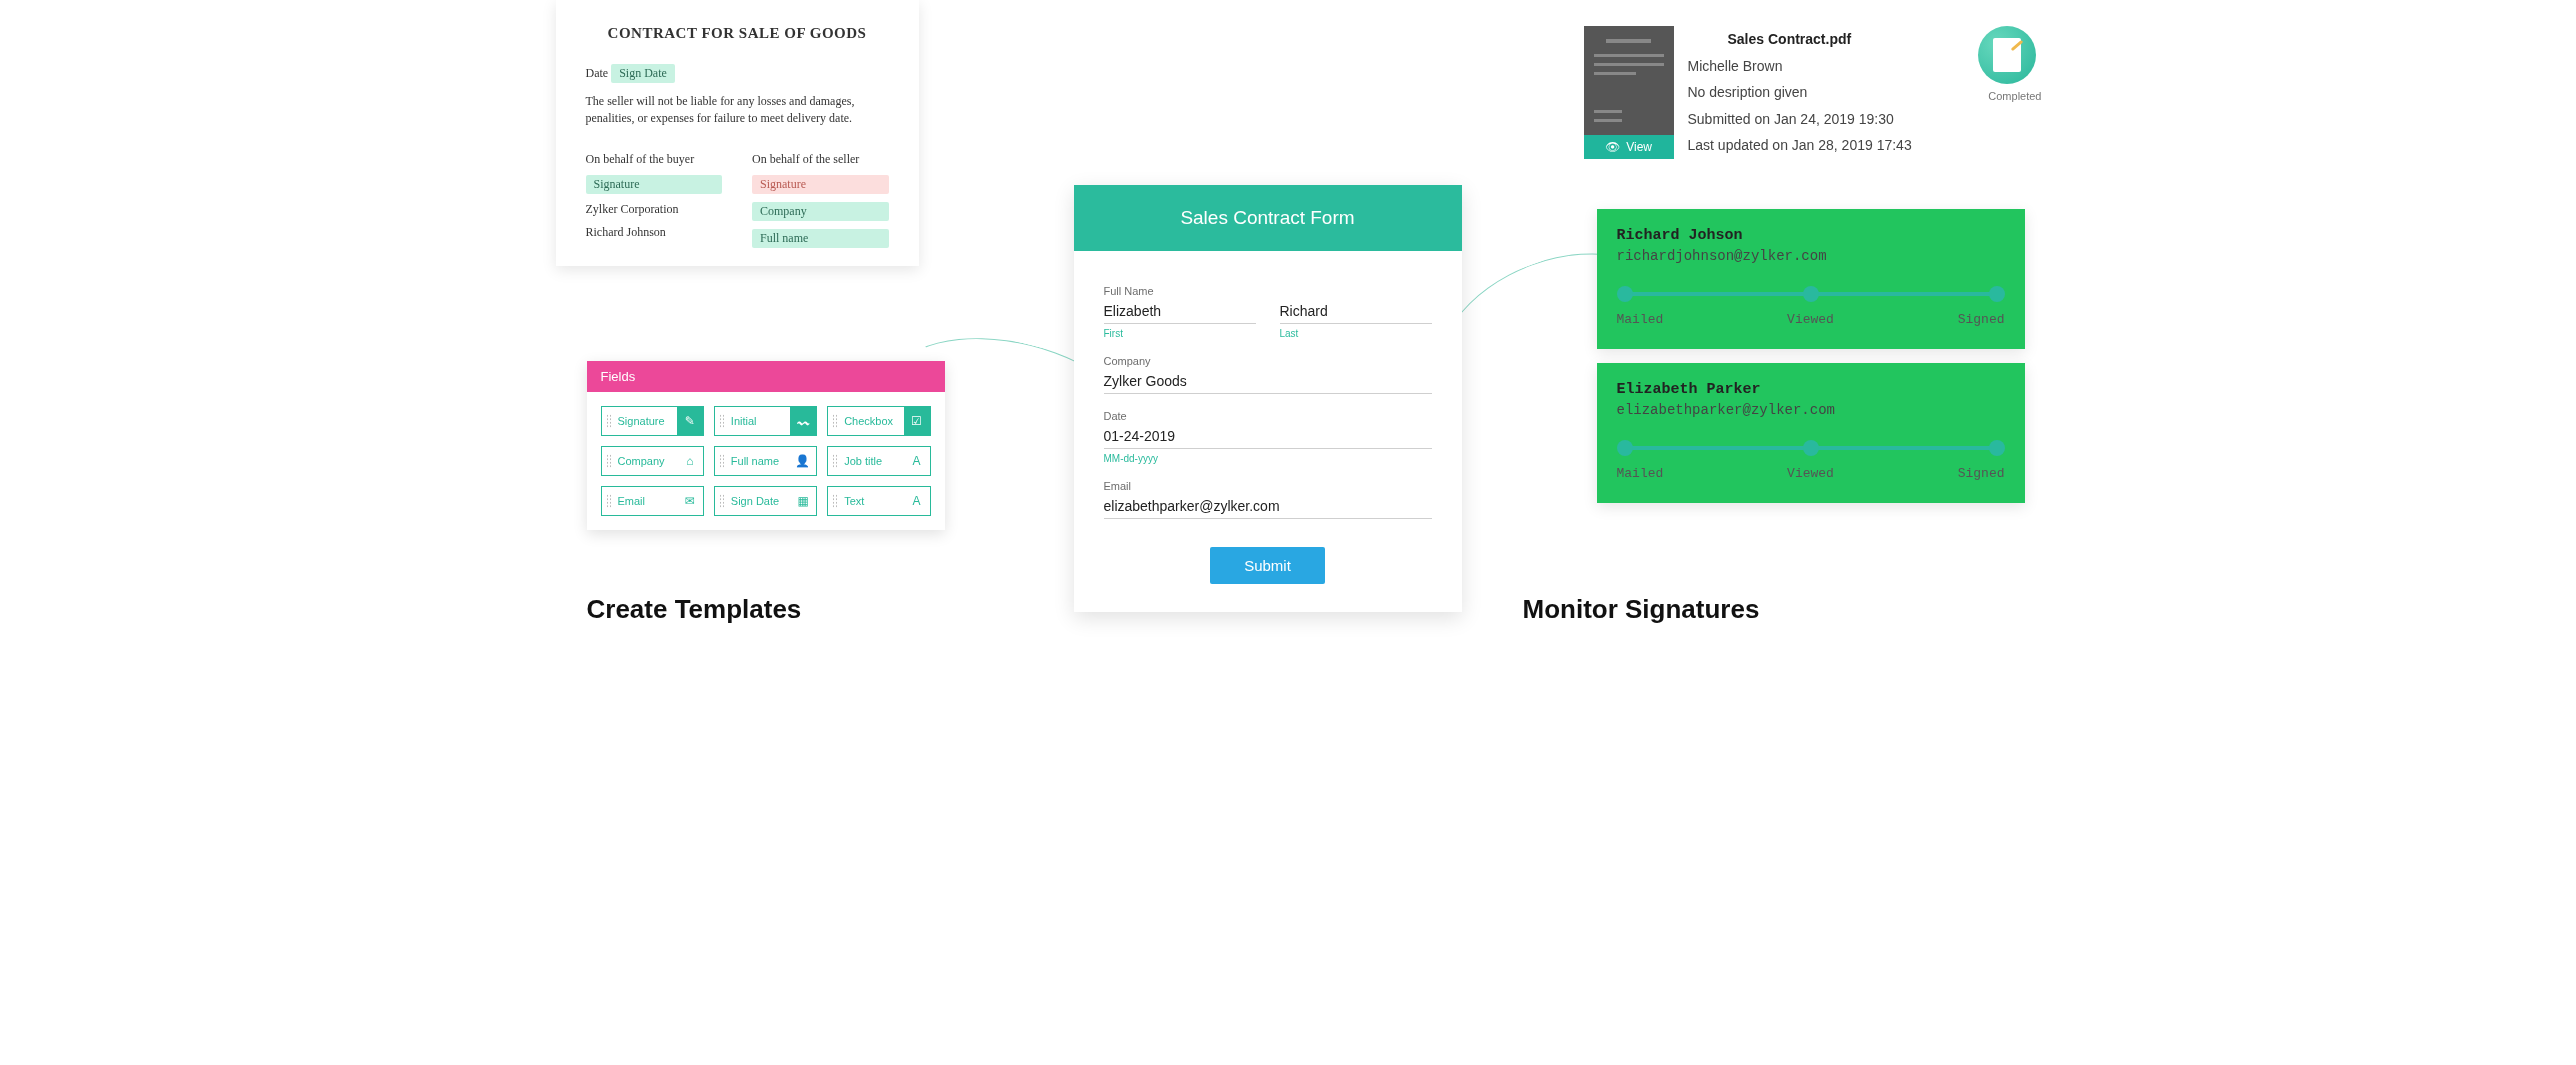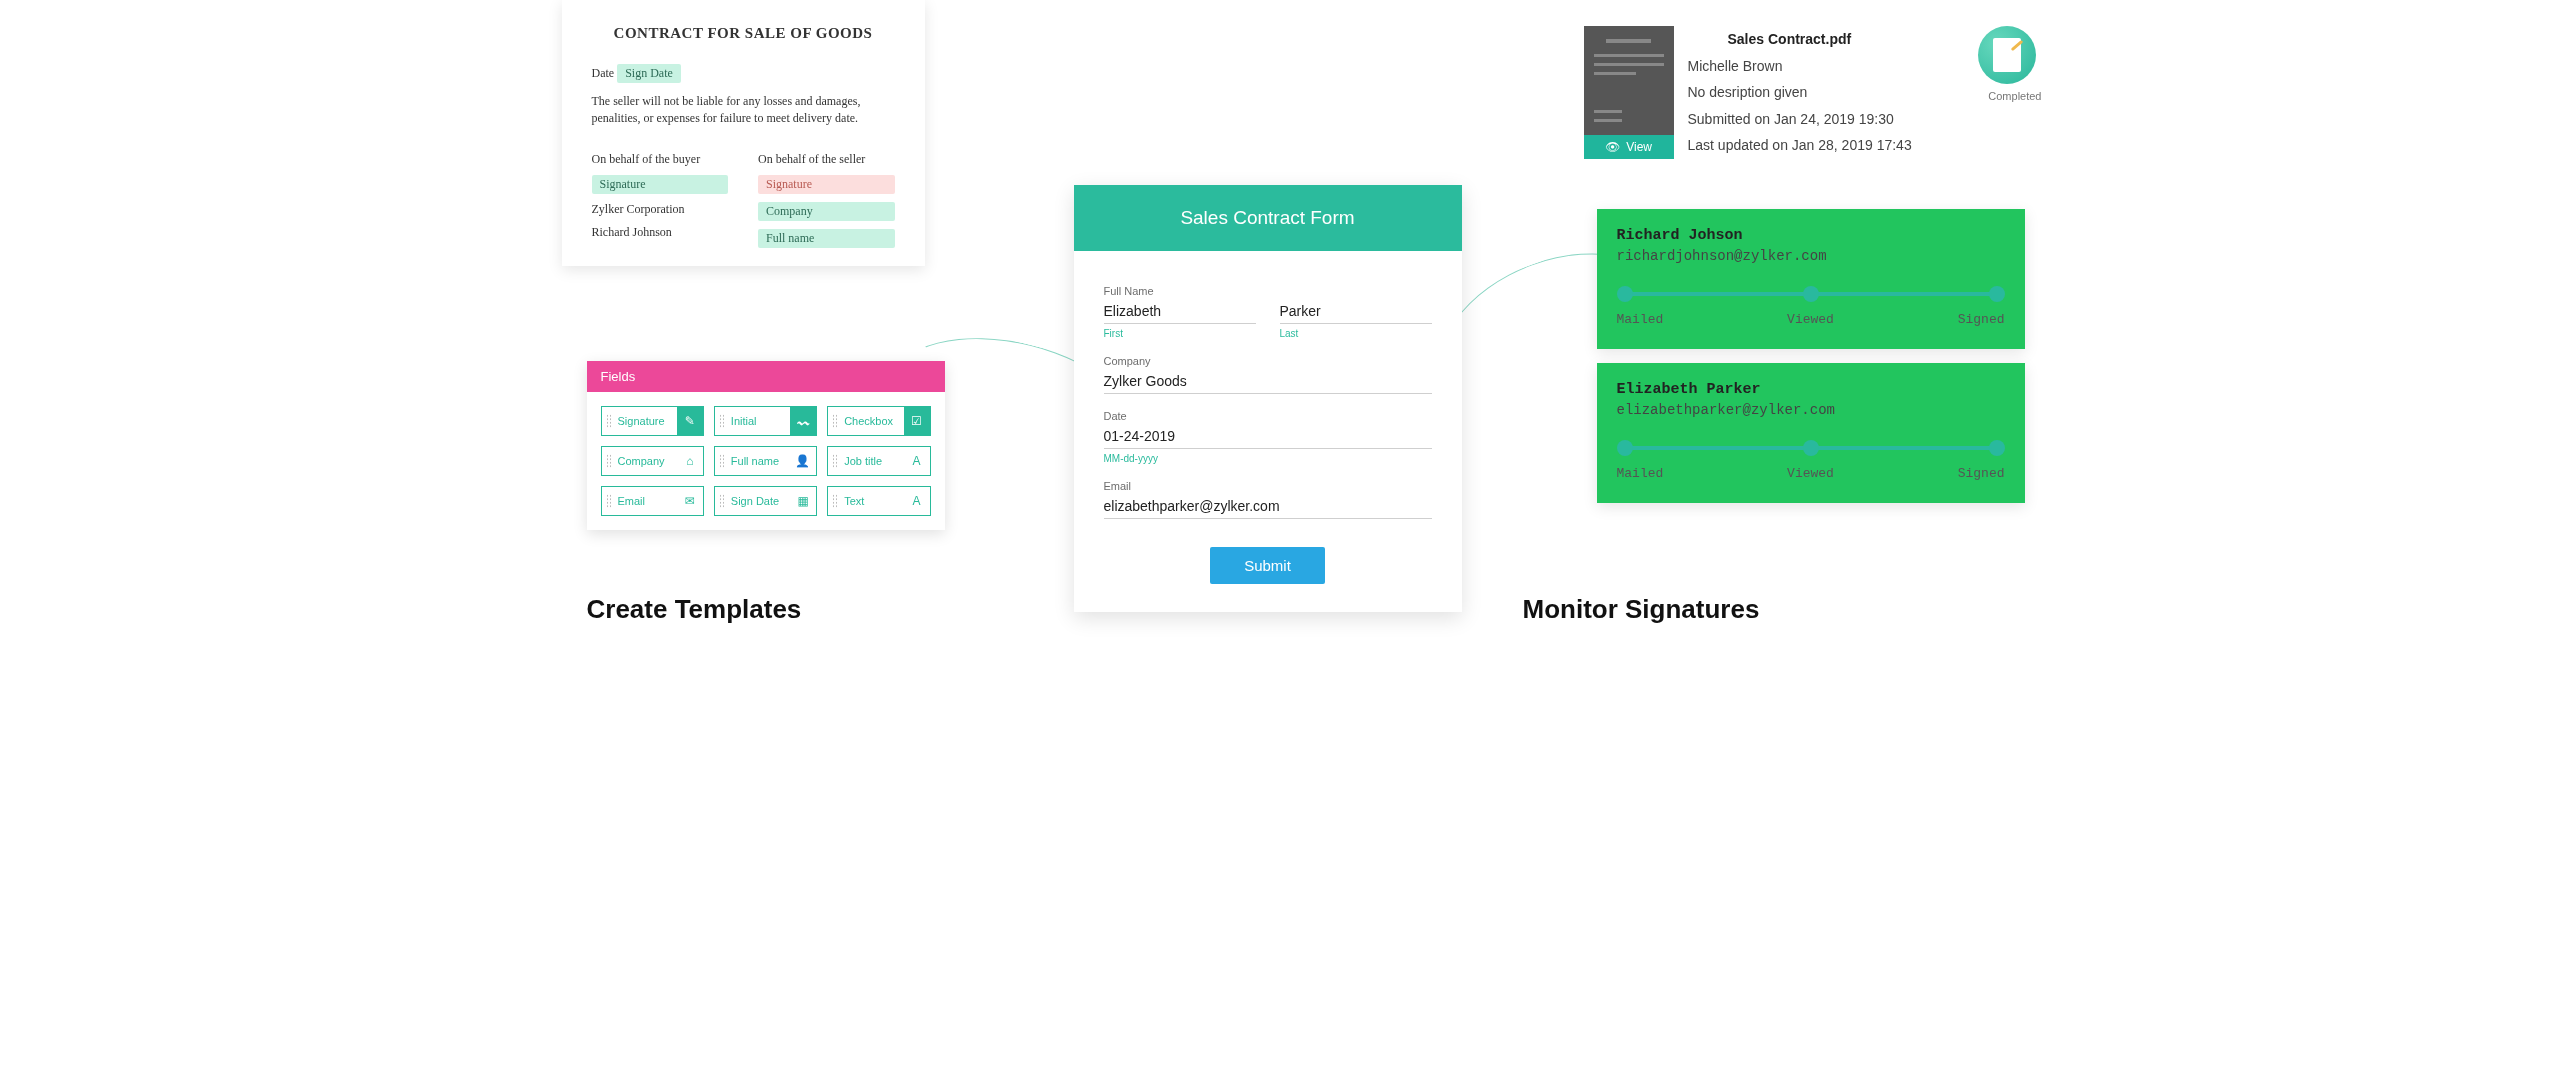--- a/index.html
+++ b/index.html
@@ -12,21 +12,21 @@
   .canvas {
     position: relative;
     width: 1563px;
     height: 677px;
     margin: 0 auto;
   }
 
   
   .template-card {
     position: absolute;
-    left: 55px;
+    left: 49px;
     top: 0px;
     width: 363px;
     background: #fff;
     box-shadow: 0 4px 14px rgba(0,0,0,0.10);
     padding: 25px 30px 18px;
     font-family: Georgia, "Times New Roman", serif;
     font-size: 12px;
     color: #333;
   }
   .contract-title {
@@ -317,21 +317,21 @@
   <div class="form-card">
     <div class="form-header">Sales Contract Form</div>
     <div class="form-body">
       <div class="fld-label">Full Name</div>
       <div class="name-row">
         <div>
           <div class="fld-val">Elizabeth</div>
           <div class="hint">First</div>
         </div>
         <div>
-          <div class="fld-val">Parker</div>
+          <div class="fld-val">Richard</div>
           <div class="hint">Last</div>
         </div>
       </div>
       <div class="fld-label">Company</div>
       <div class="fld-val">Zylker Goods</div>
       <div class="fld-label">Date</div>
       <div class="fld-val">01-24-2019</div>
       <div class="hint">MM-dd-yyyy</div>
       <div class="fld-label">Email</div>
       <div class="fld-val">elizabethparker@zylker.com</div>

